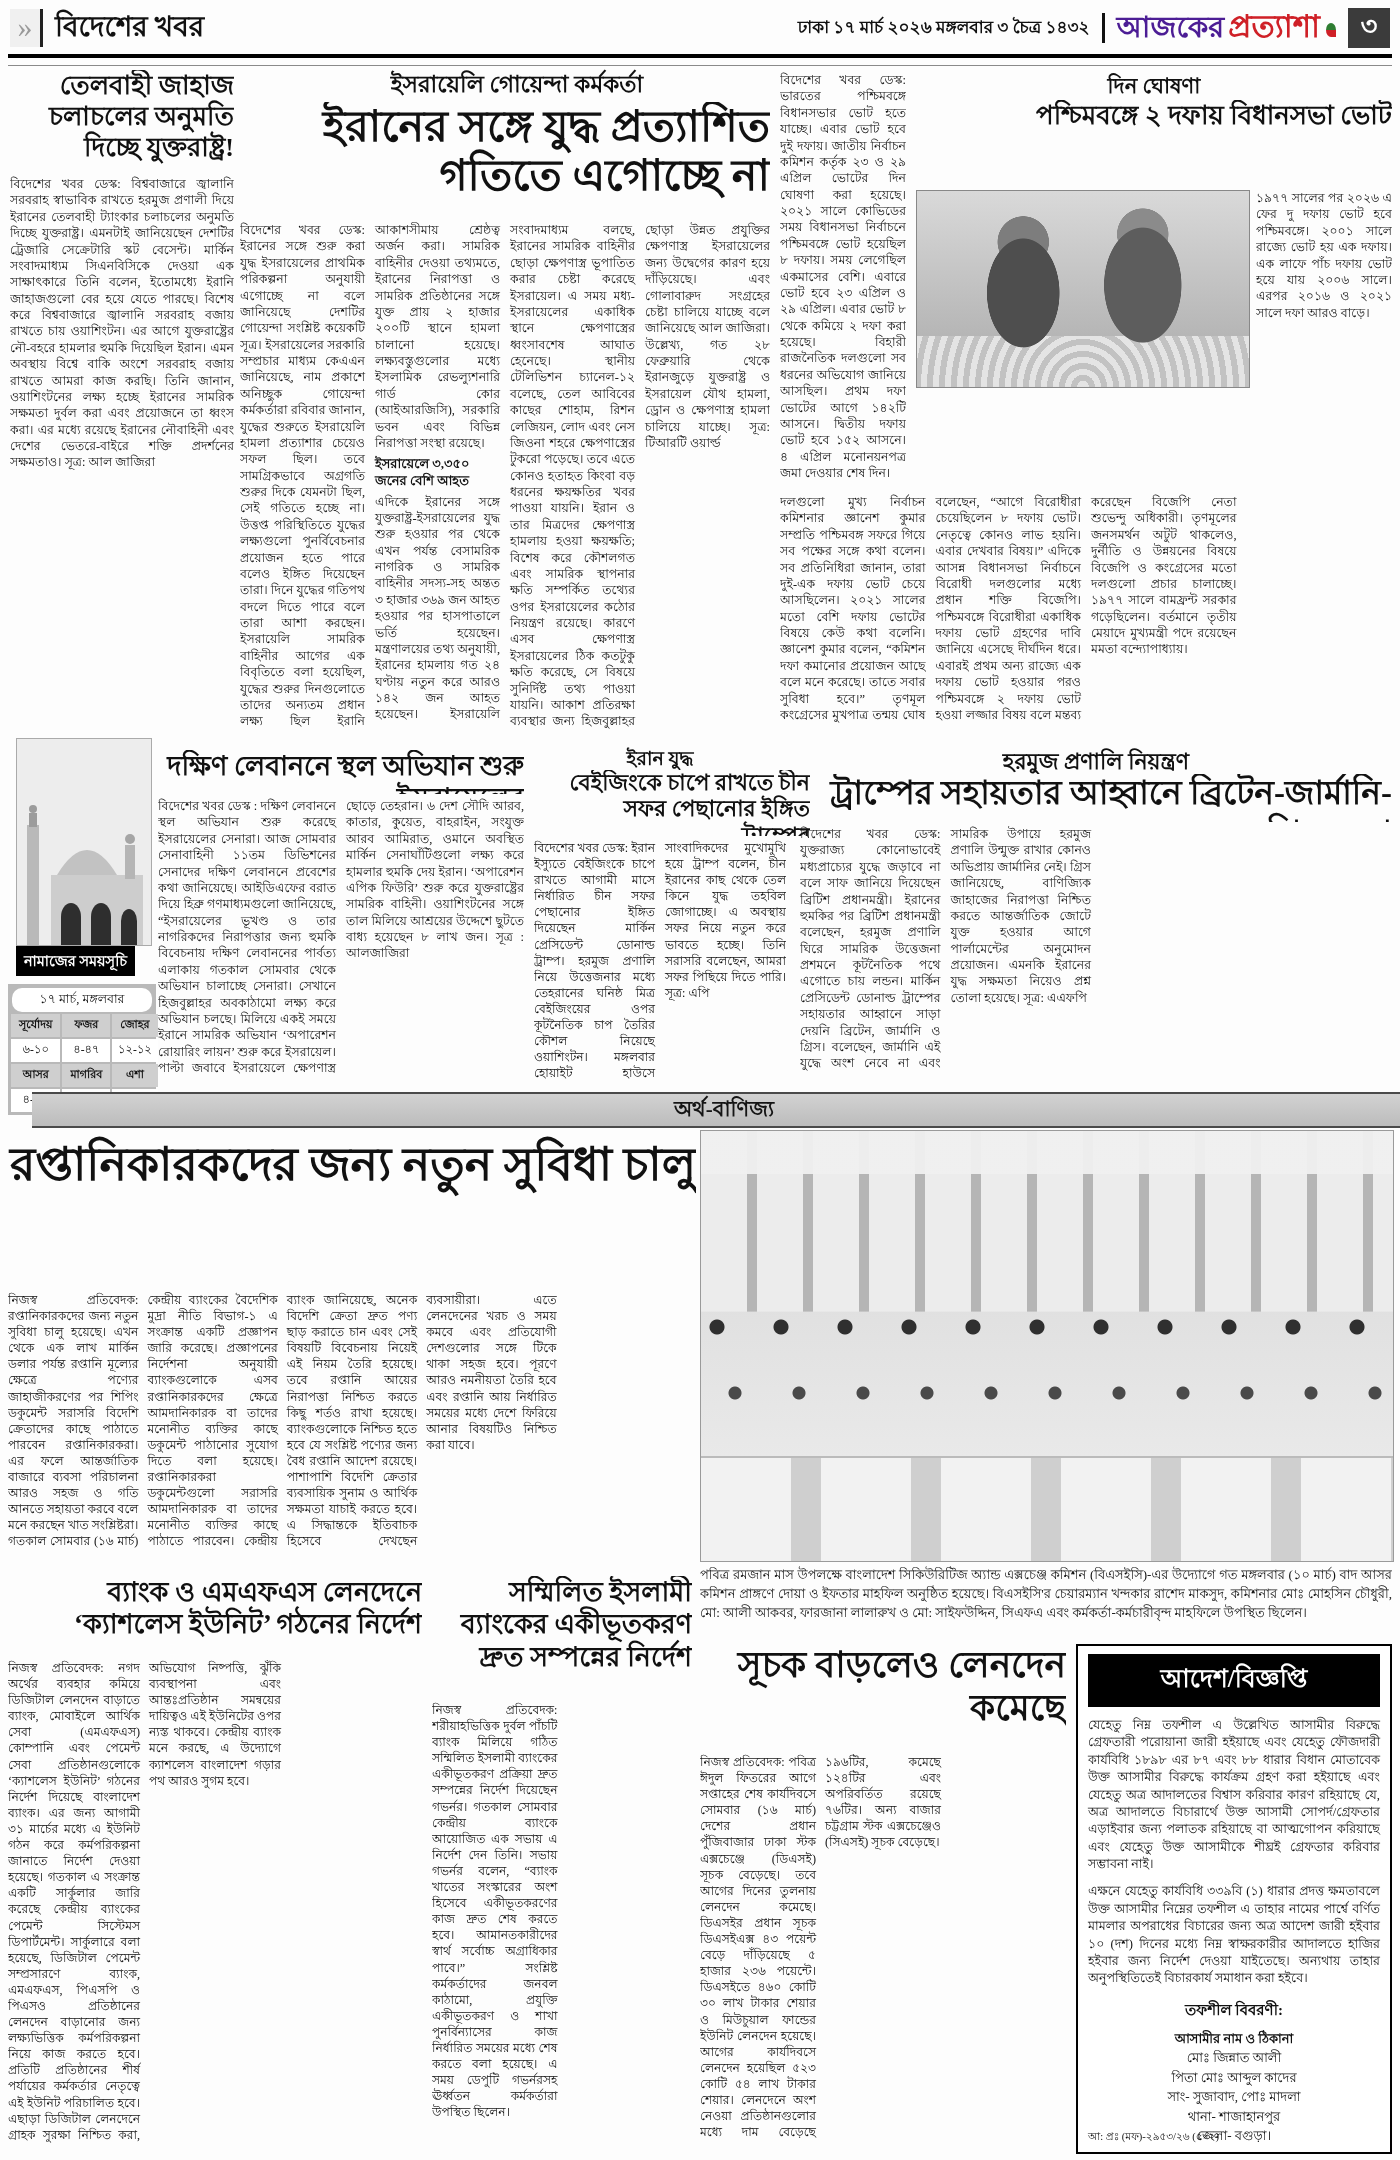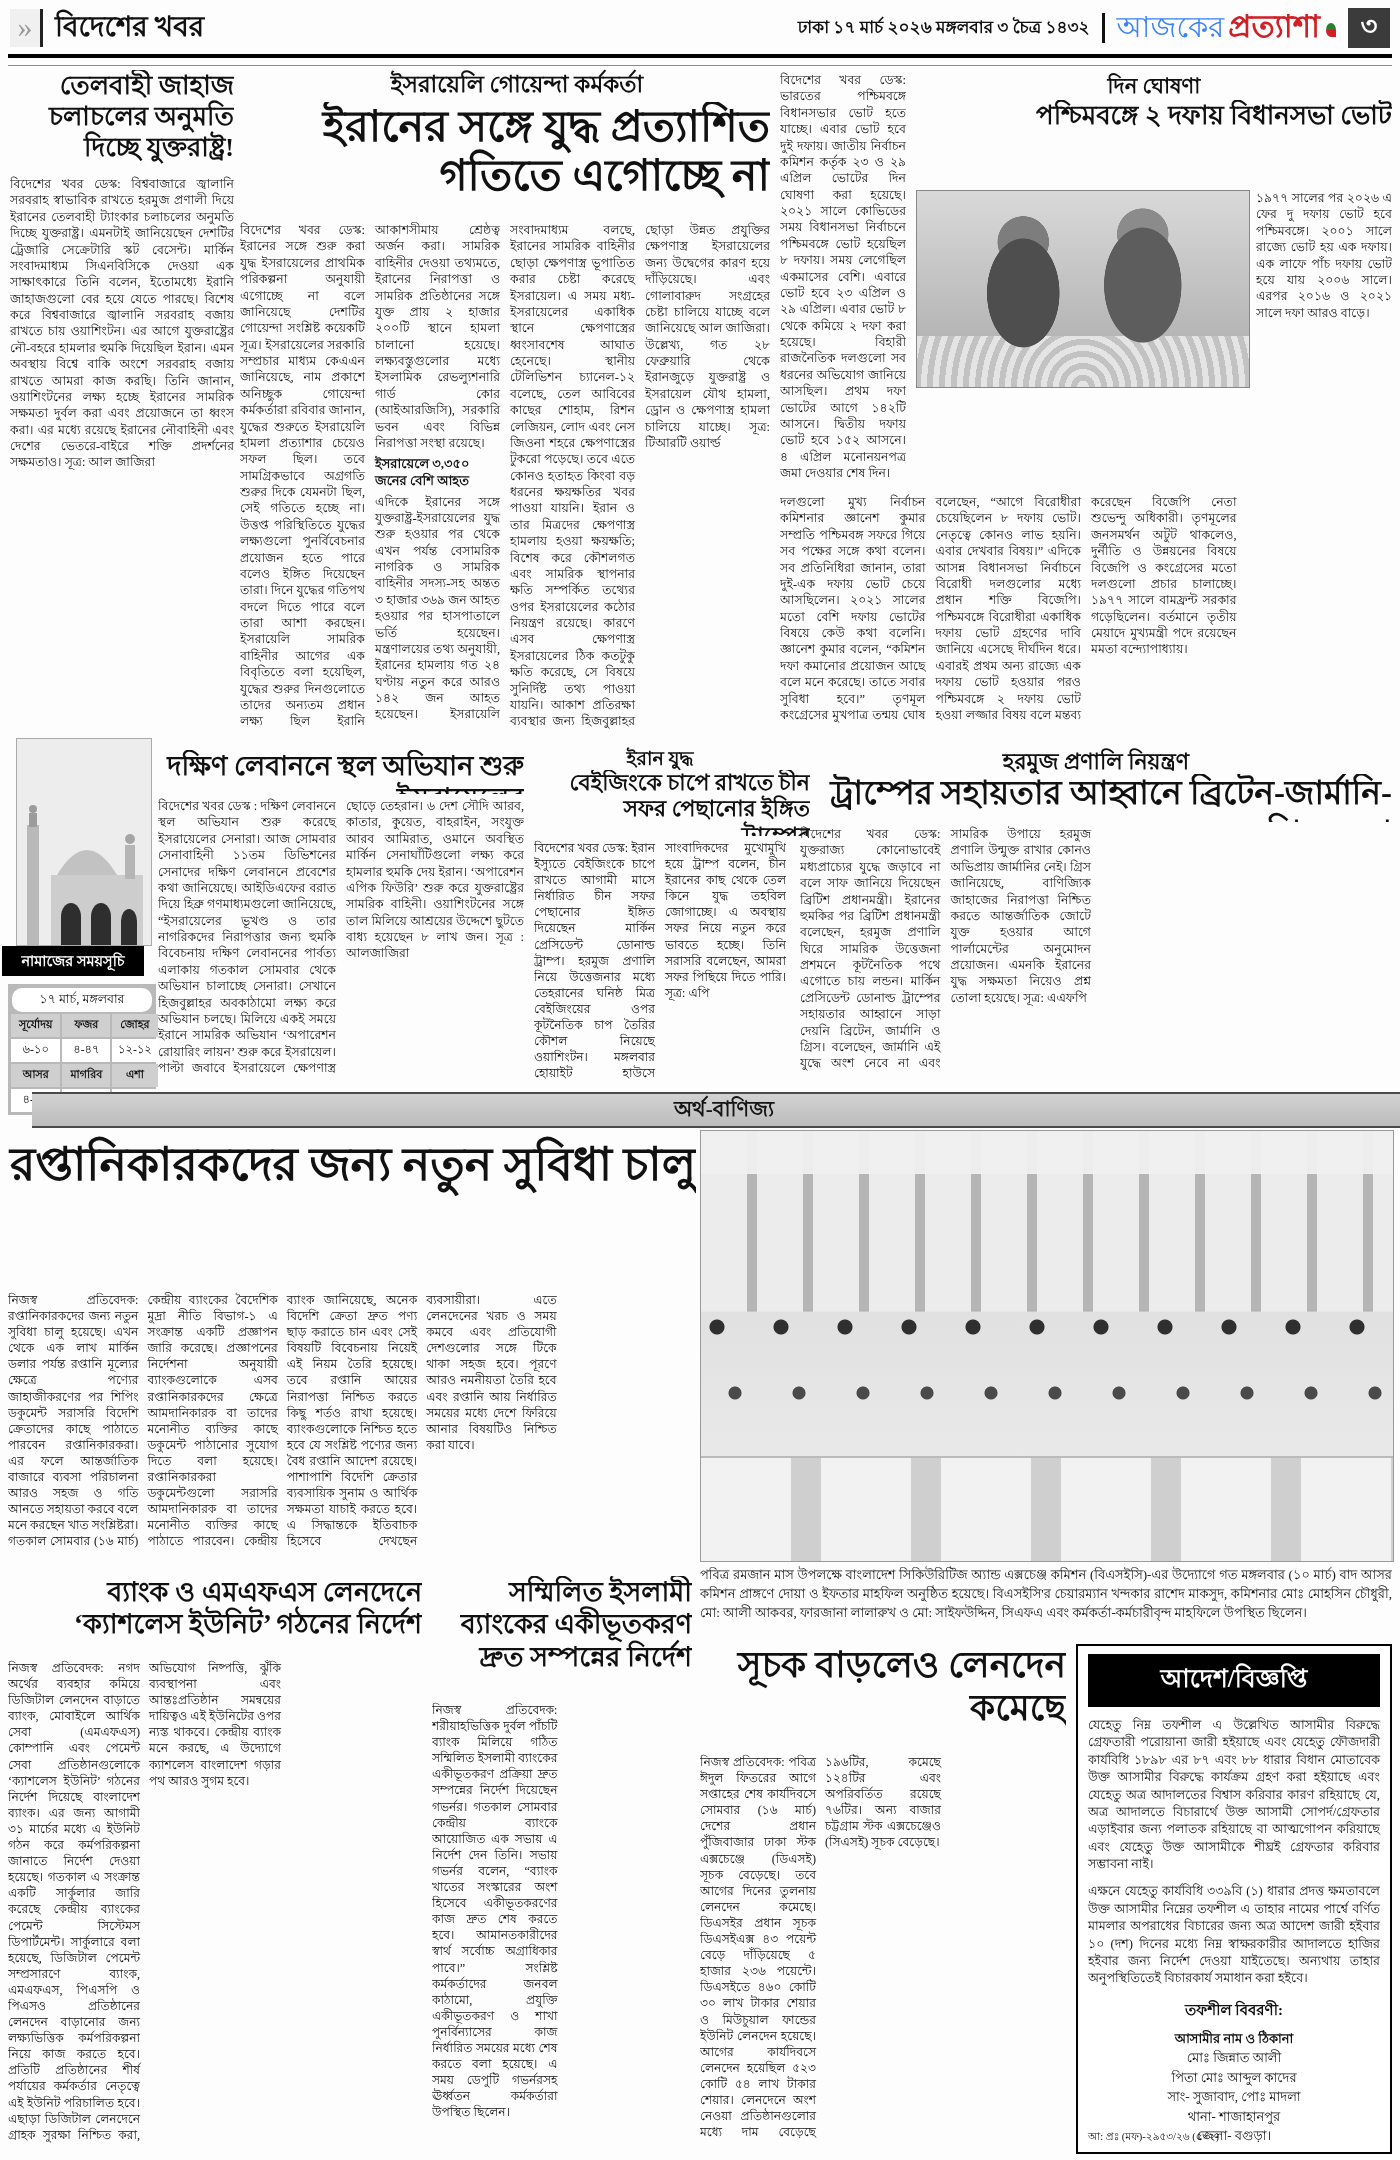--- a/index.html
+++ b/index.html
@@ -10,21 +10,21 @@
   }
   .abs{position:absolute;}
   
   .header{left:10px;top:6px;width:1380px;height:44px;display:flex;align-items:center;}
   .chev{width:30px;height:38px;color:#9a9a9a;font-size:30px;line-height:36px;text-align:center;border-right:3px solid #222;margin-right:12px;background:#f0f0f0;}
   .section-label{font-size:28px;font-weight:bold;}
   .header-right{margin-left:auto;display:flex;align-items:center;gap:12px;}
   .dateline{font-size:17px;font-weight:bold;}
   .hdr-bar{width:3px;height:30px;background:#111;}
   .masthead{display:flex;align-items:baseline;gap:4px;}
-  .masthead .m1{font-size:29px;font-weight:normal;color:#3b82f6;}
+  .masthead .m1{font-size:29px;font-weight:bold;color:#4c1d95;}
   .masthead .m2{font-size:31px;font-weight:bold;color:#cf2027;position:relative;}
   .masthead .leaf{display:inline-block;width:10px;height:14px;background:linear-gradient(#2e7d32 50%,#cf2027 50%);border-radius:50% 50% 0 50%;margin-left:2px;}
   .pagenum{width:42px;height:40px;background:#3b3b3b;color:#fff;font-size:26px;font-weight:bold;display:flex;align-items:center;justify-content:center;}
   .rule-double{left:8px;top:54px;width:1384px;height:7px;border-top:4px solid #000;border-bottom:1px solid #8a8a8a;}
   
   .body-txt{font-size:12.4px;line-height:1.32;text-align:justify;overflow:hidden;column-fill:auto;column-gap:10px;}
   .headline{font-weight:bold;text-align:right;line-height:1.2;overflow:hidden;}
   .kicker{font-weight:bold;text-align:center;overflow:hidden;}
   .subhead-inline{font-weight:bold;text-align:left;font-size:13px;margin:4px 0;}
   
@@ -107,21 +107,21 @@
     <circle cx="16" cy="14" r="4" fill="#9c9c9c"></circle>
     <path d="M40 80 Q70 30 100 80 Z" fill="#c2c2c2"></path>
     <rect x="34" y="80" width="92" height="70" fill="#cdcdcd"></rect>
     <path d="M44 150 v-28 a10 14 0 0 1 20 0 v28 Z" fill="#2e2e2e"></path>
     <path d="M74 150 v-28 a10 14 0 0 1 20 0 v28 Z" fill="#2e2e2e"></path>
     <path d="M104 150 v-24 a8 12 0 0 1 16 0 v24 Z" fill="#2e2e2e"></path>
     <rect x="108" y="50" width="10" height="34" fill="#b5b5b5"></rect>
     <circle cx="113" cy="44" r="5" fill="#a5a5a5"></circle>
   </svg>
 </div>
-<div class="abs prayer-banner" style="left:2px;top:946px;width:142px;height:30px;">নামাজের সময়সূচি</div>
+<div class="abs prayer-banner" style="left:16px;top:946px;width:119px;height:30px;">নামাজের সময়সূচি</div>
 <div class="abs prayer-table" style="left:8px;top:984px;width:148px;">
   <div class="prayer-date">১৭ মার্চ, মঙ্গলবার</div>
   <div class="prayer-grid">
     <div class="lab">সূর্যোদয়</div>
     <div class="lab">ফজর</div>
     <div class="lab">জোহর</div>
     <div class="val">৬-১০</div>
     <div class="val">৪-৪৭</div>
     <div class="val">১২-১২</div>
     <div class="lab">আসর</div>

